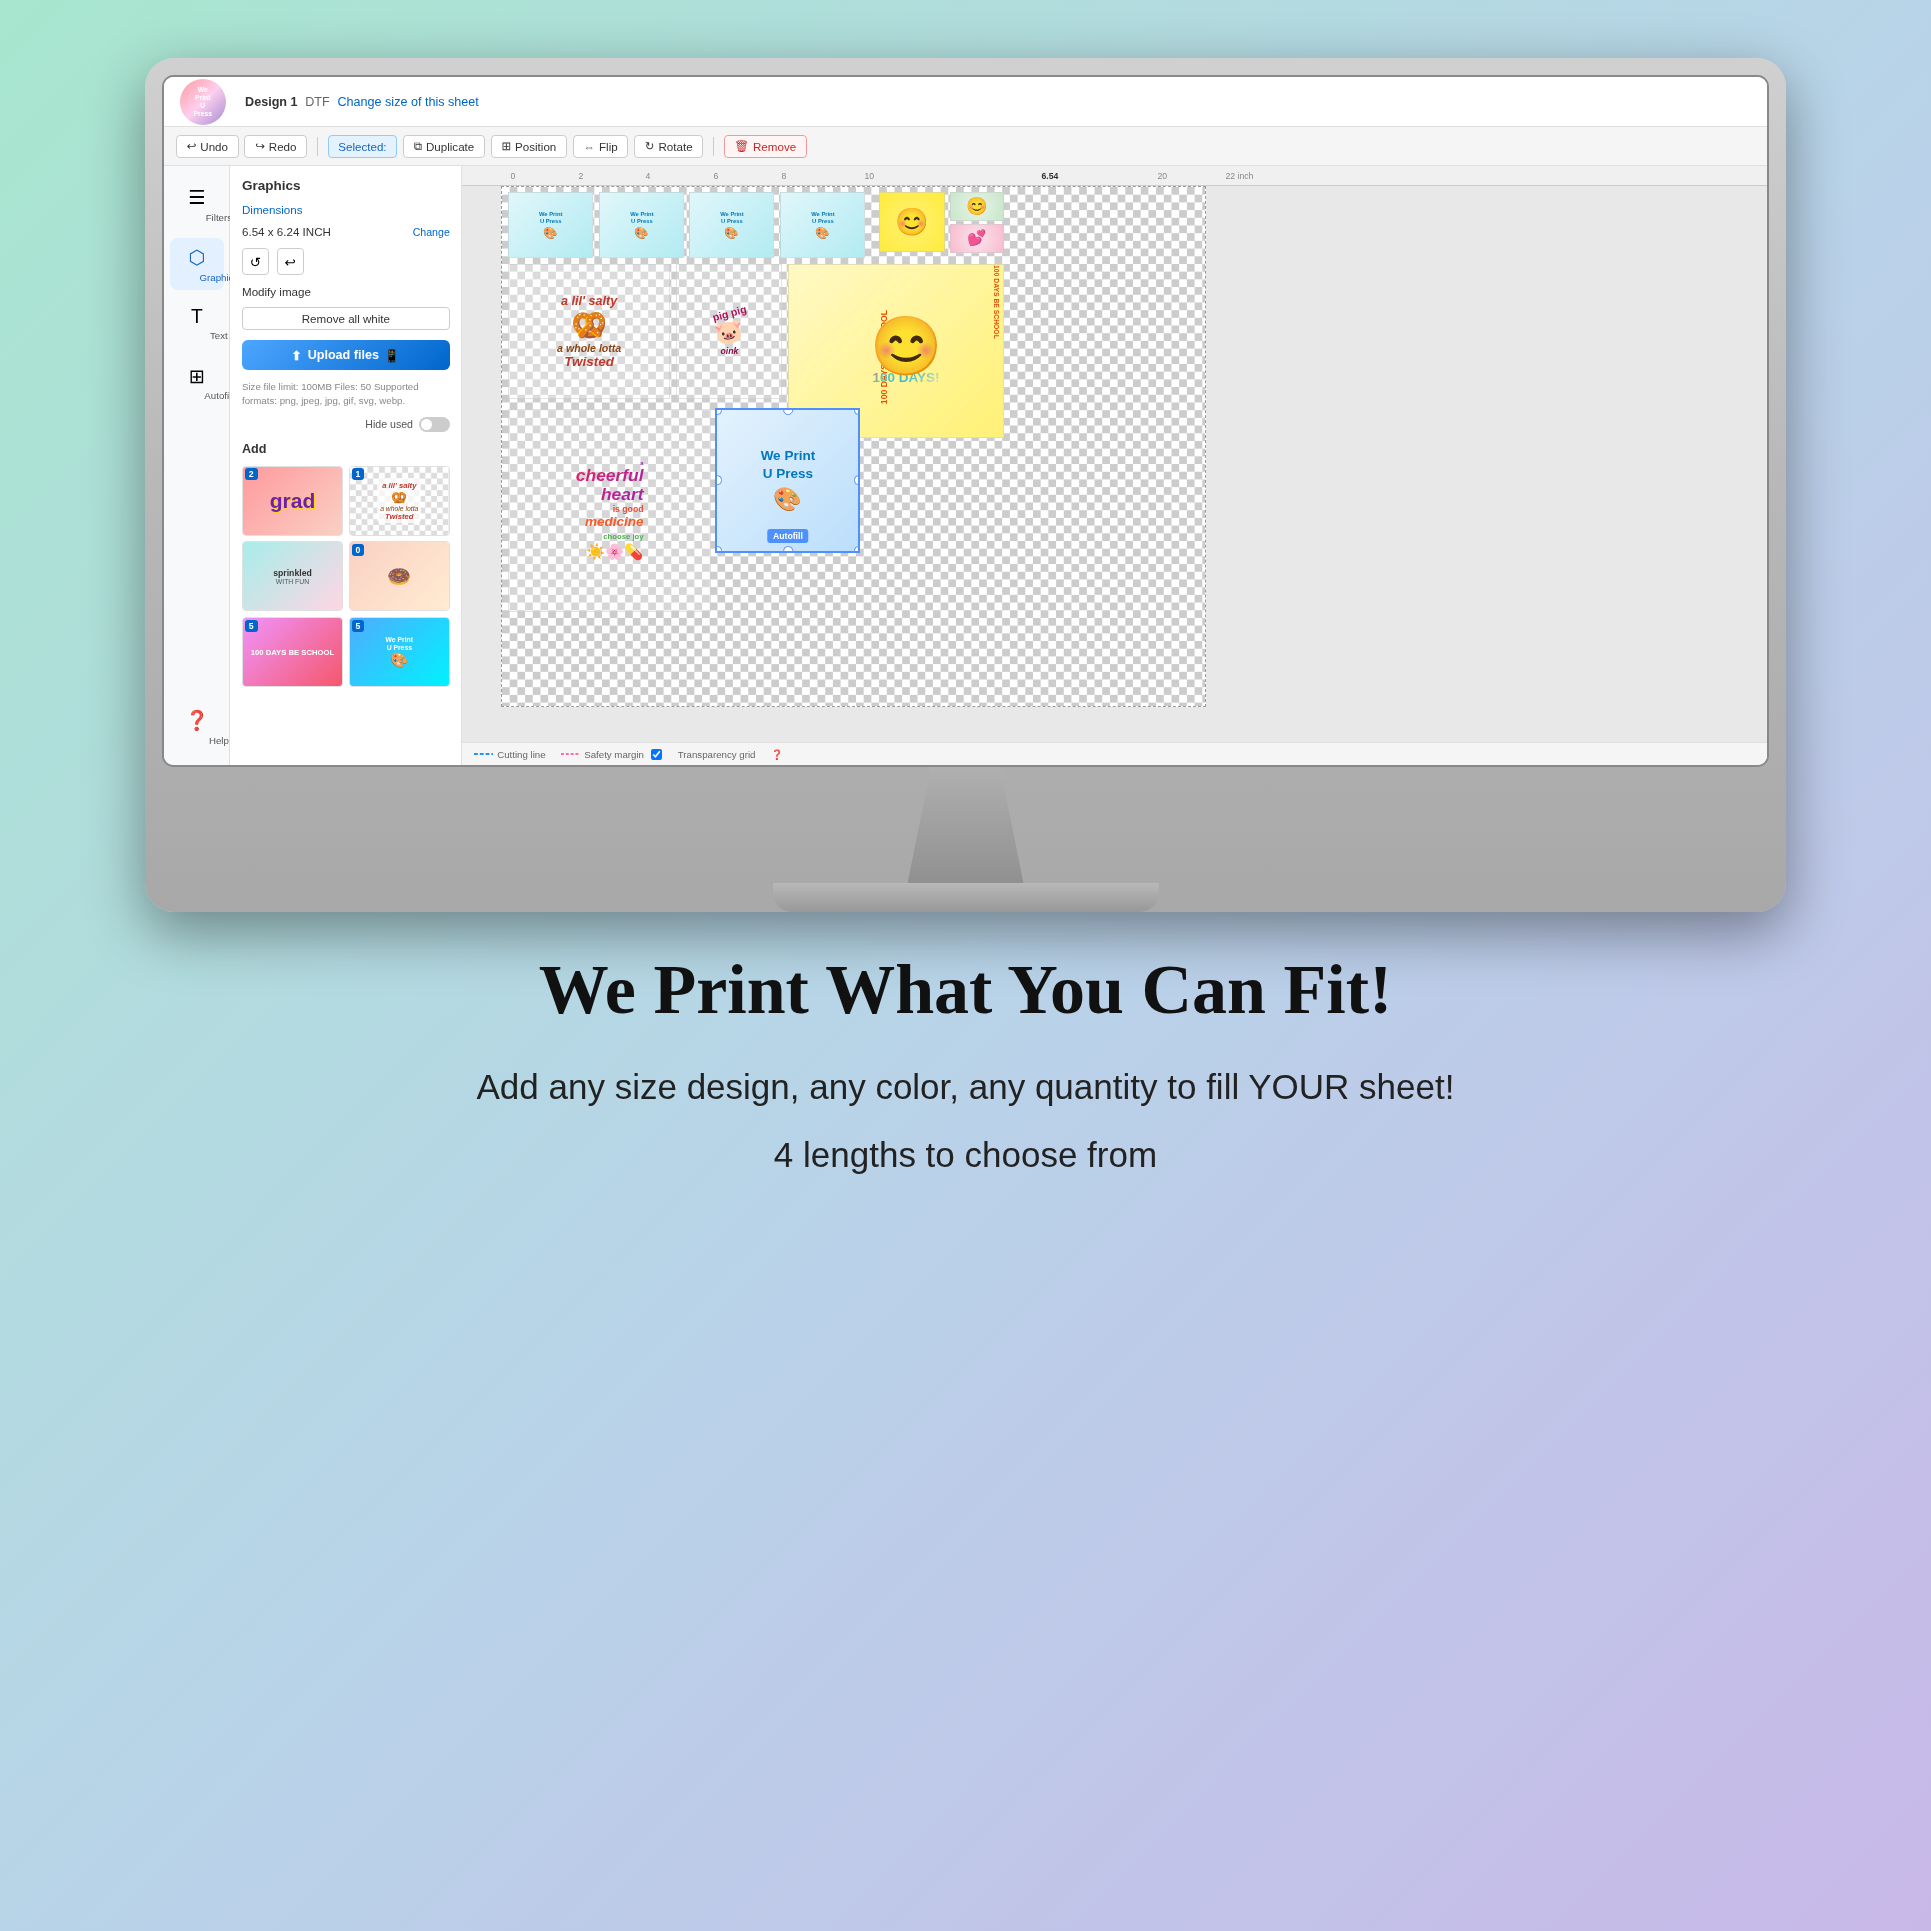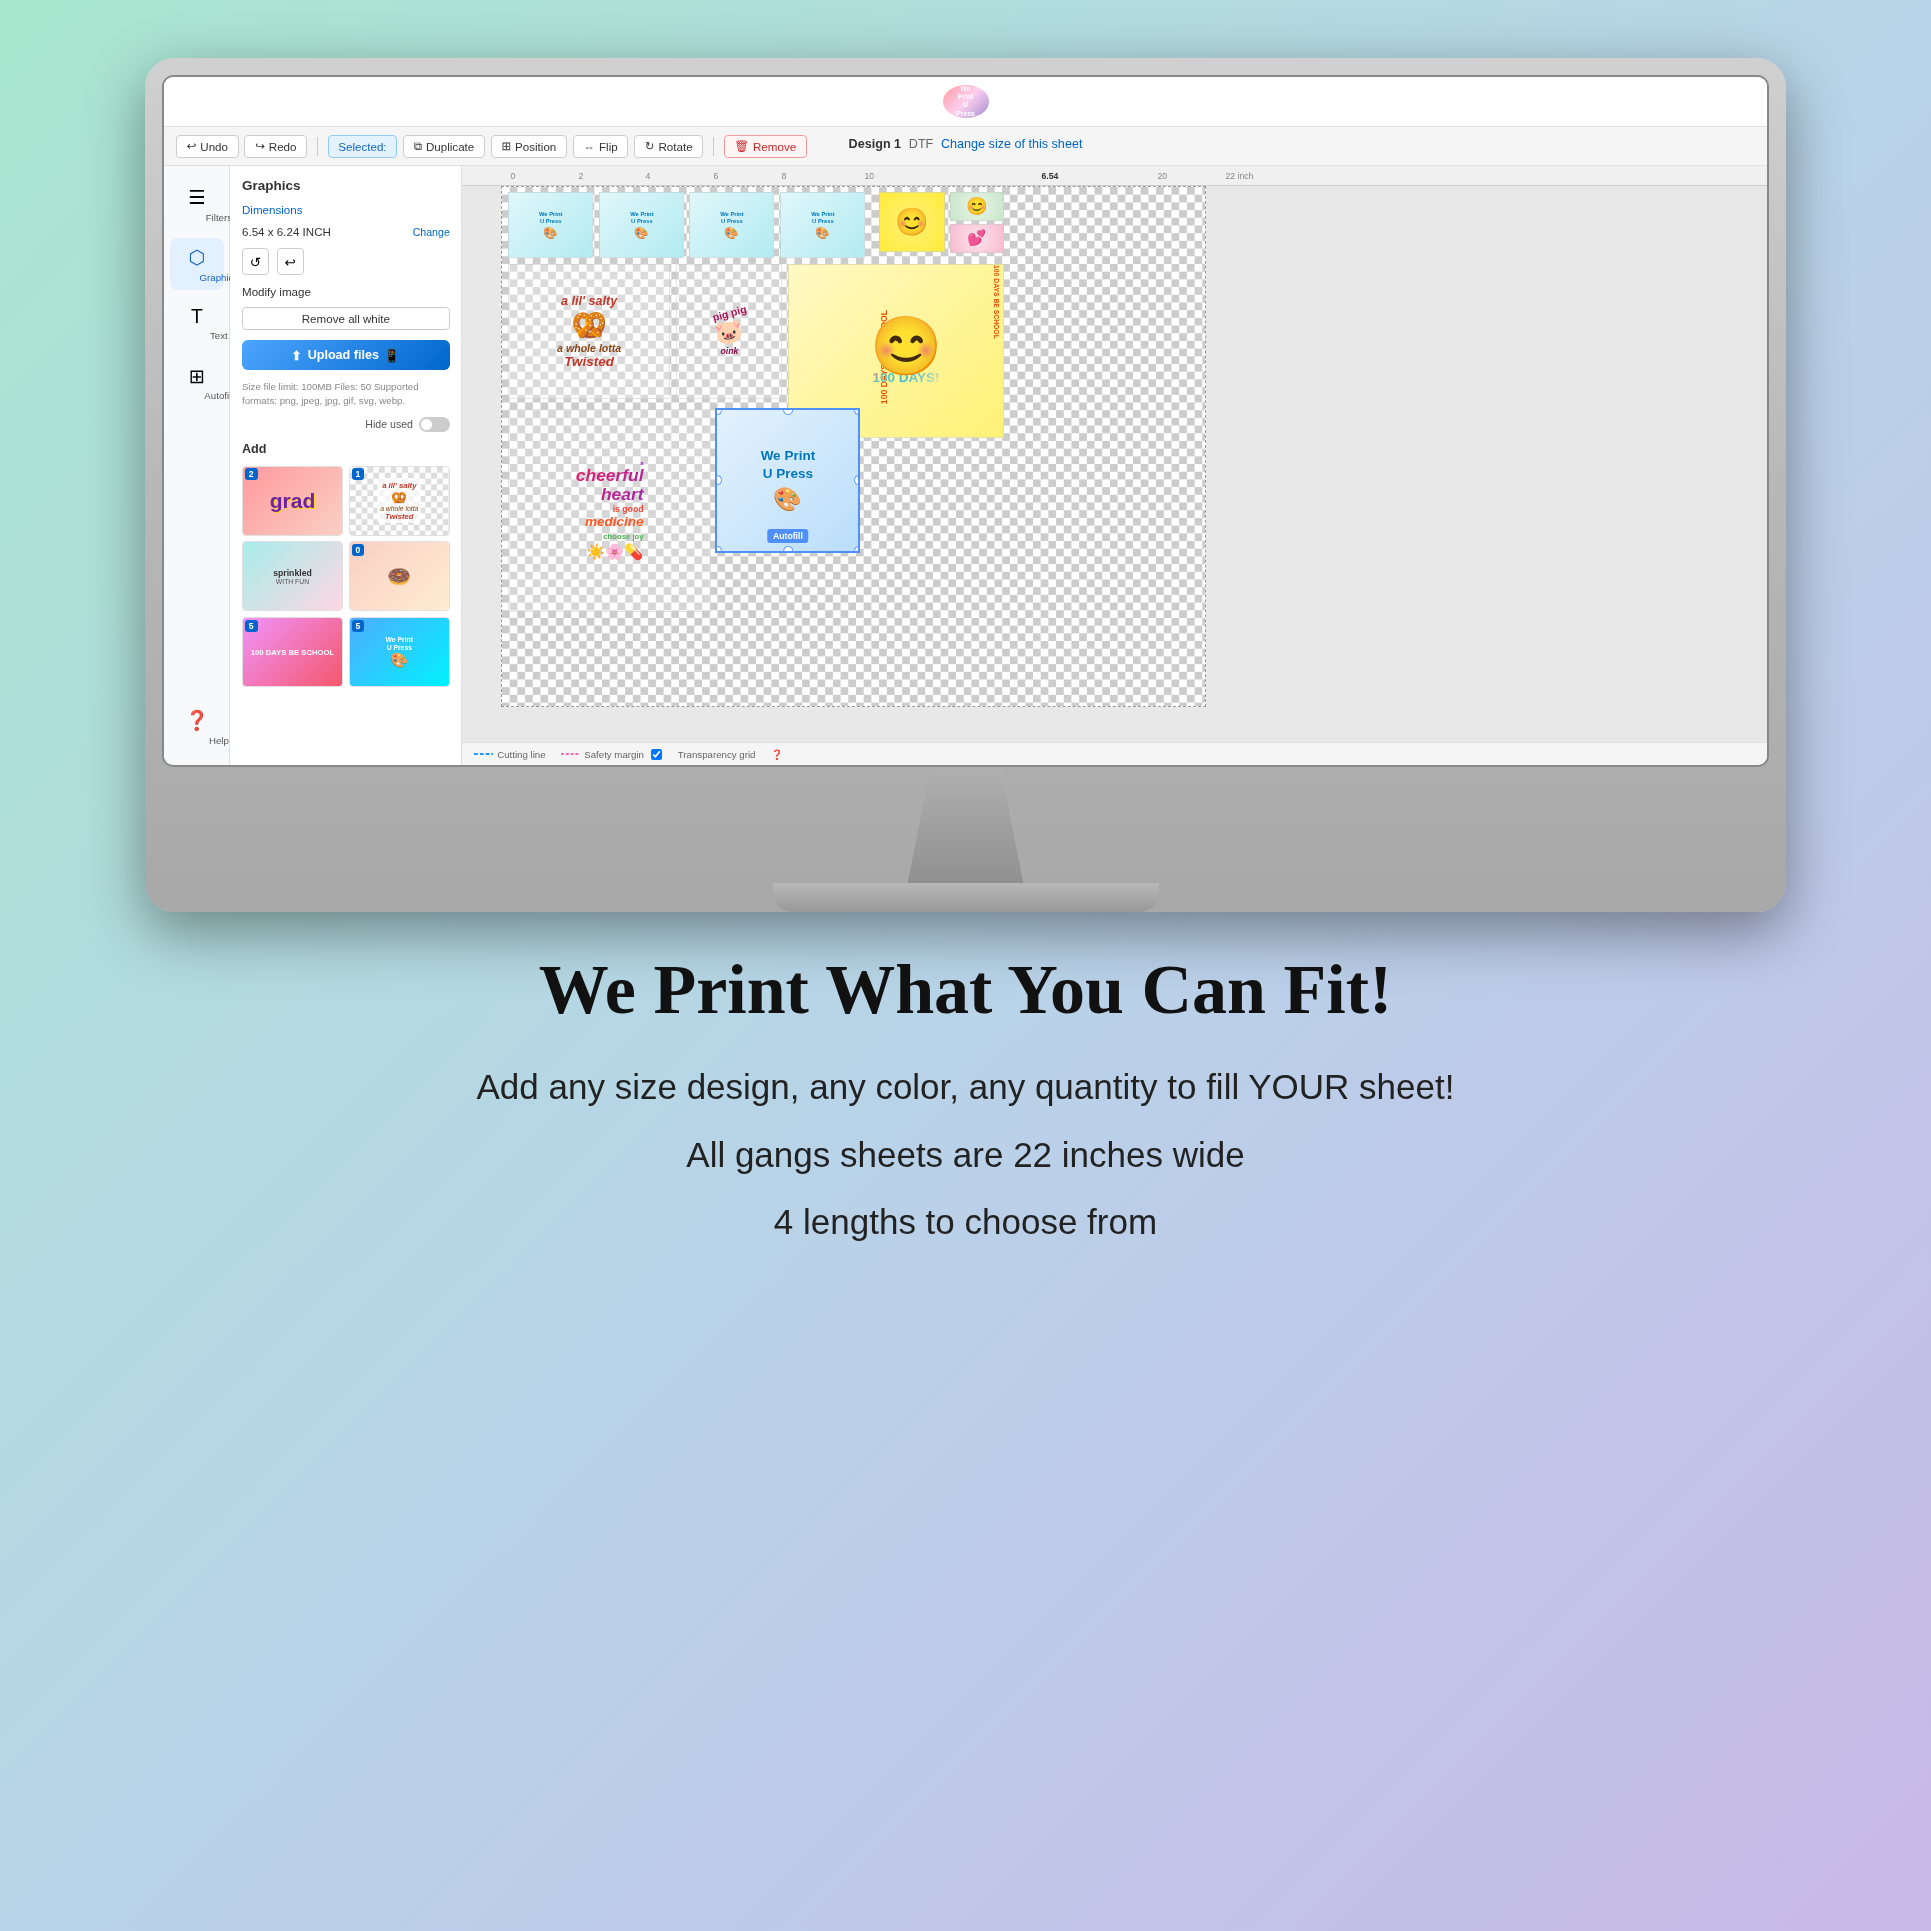--- a/index.html
+++ b/index.html
@@ -36,21 +36,20 @@
 
     
     .app-header {
       background: #ffffff;
       border-bottom: 1px solid #e0e0e0;
       padding: 7.7px 15.4px;
       display: flex;
       align-items: center;
       gap: 19.3px;
       height: 50px;
-      flex-direction: column;
     }
 
     .app-logo {
       width: 46px;
       height: 46px;
       background: linear-gradient(135deg, #ff9a9e, #fecfef, #a18cd1);
       border-radius: 50%;
       display: flex;
       align-items: center;
       justify-content: center;
@@ -819,18 +818,17 @@
 
       <div class="monitor-stand">
         <div class="stand-neck"></div>
         <div class="stand-base"></div>
       </div>
     </div>
 
     <div class="bottom-text">
       <div class="headline-text">We Print What You Can Fit!</div>
       <div class="body-text">Add any size design, any color, any quantity to fill YOUR sheet!</div>
-      <div class="body-text">All gangs sheets are 22 inches wide</div>
       <div class="body-text">4 lengths to choose from</div>
     </div>
   </div>
 </div>
 
 
 </body></html>

